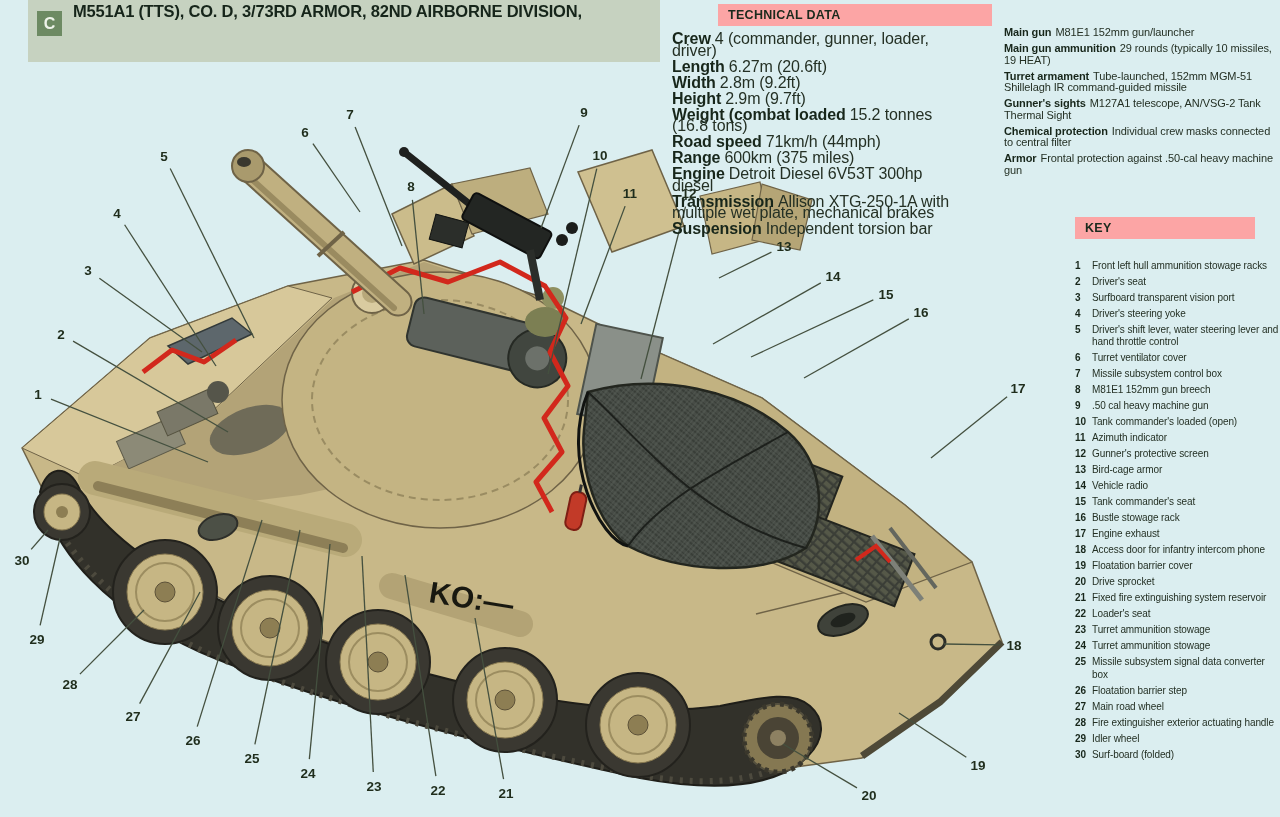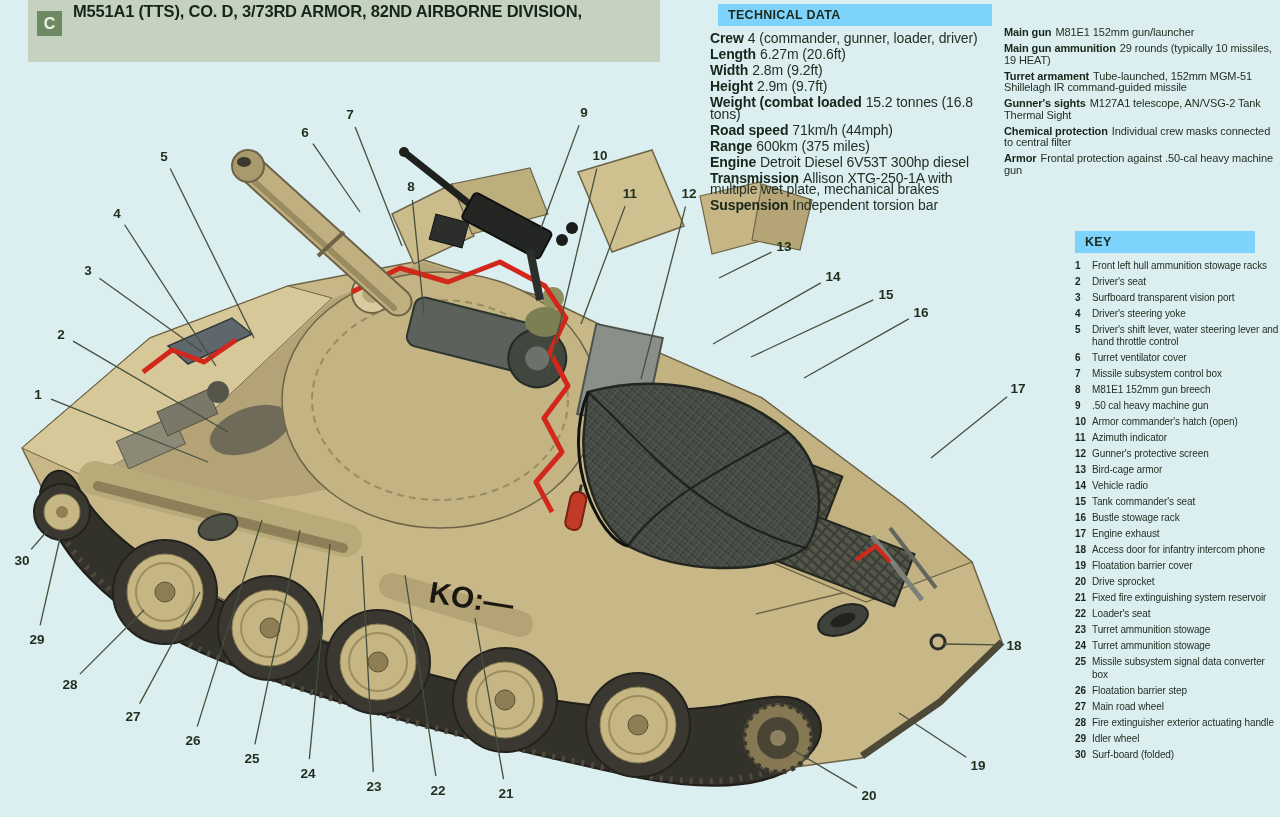--- a/index.html
+++ b/index.html
@@ -10,26 +10,26 @@
     -webkit-font-smoothing:antialiased;
   }
   
   #title-block{position:absolute;left:28px;top:0;width:632px;height:62px;background:#c6d2c0;}
   #title-badge{position:absolute;left:9px;top:11px;width:25px;height:25px;background:#6d8a63;
     color:#eef3ea;font-weight:bold;font-size:16px;text-align:center;line-height:25px;}
   #title-lines{position:absolute;left:45px;top:0;font-weight:bold;font-size:16.5px;
     color:#16251a;line-height:23px;letter-spacing:-0.2px;white-space:nowrap;}
   #title-lines .it{font-style:italic;}
   
-  .band{position:absolute;background:#7dd3fc;color:#1b2a1d;font-weight:bold;font-size:12.5px;
+  .band{position:absolute;background:#fca5a5;color:#1b2a1d;font-weight:bold;font-size:12.5px;
     letter-spacing:.3px;padding:4px 0 0 10px;box-sizing:border-box;}
   #tech-header{left:718px;top:4px;width:274px;height:22px;}
-  #key-header{left:1075px;top:231px;width:180px;height:22px;}
+  #key-header{left:1075px;top:217px;width:180px;height:22px;}
   .tcol{position:absolute;color:#243024;}
-  #tech-left{left:710px;top:33px;width:288px;font-size:14px;}
+  #tech-left{left:672px;top:33px;width:288px;font-size:16px;}
   #tech-right{left:1004px;top:27px;width:272px;font-size:11px;}
   .trow{margin-bottom:4.5px;line-height:11.5px;letter-spacing:-0.1px;}
   .trow b{margin-right:4px;color:#17261a;}
   
   #key-list{position:absolute;left:1075px;top:260px;width:208px;font-size:10px;color:#243024;}
   .krow{display:flex;margin-bottom:3.6px;line-height:12.4px;letter-spacing:-0.1px;}
   .krow b{flex:0 0 17px;color:#17261a;}
   
   #tank-svg{position:absolute;left:0;top:0;}
 </style>
@@ -319,21 +319,21 @@
     <div class="krow">
       <b>8</b>
       <span>M81E1 152mm gun breech</span>
     </div>
     <div class="krow">
       <b>9</b>
       <span>.50 cal heavy machine gun</span>
     </div>
     <div class="krow">
       <b>10</b>
-      <span>Armor commander's hatch (open)</span>
+      <span>Tank commander's loaded (open)</span>
     </div>
     <div class="krow">
       <b>11</b>
       <span>Azimuth indicator</span>
     </div>
     <div class="krow">
       <b>12</b>
       <span>Gunner's protective screen</span>
     </div>
     <div class="krow">

